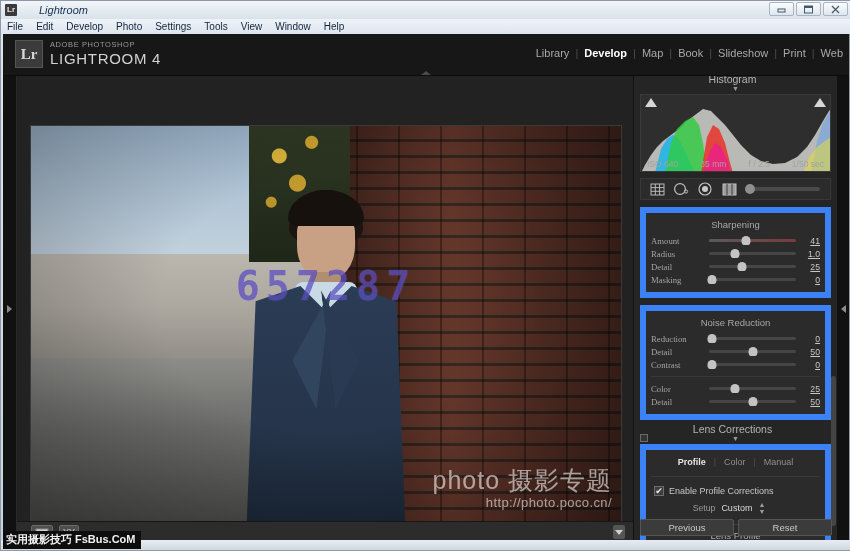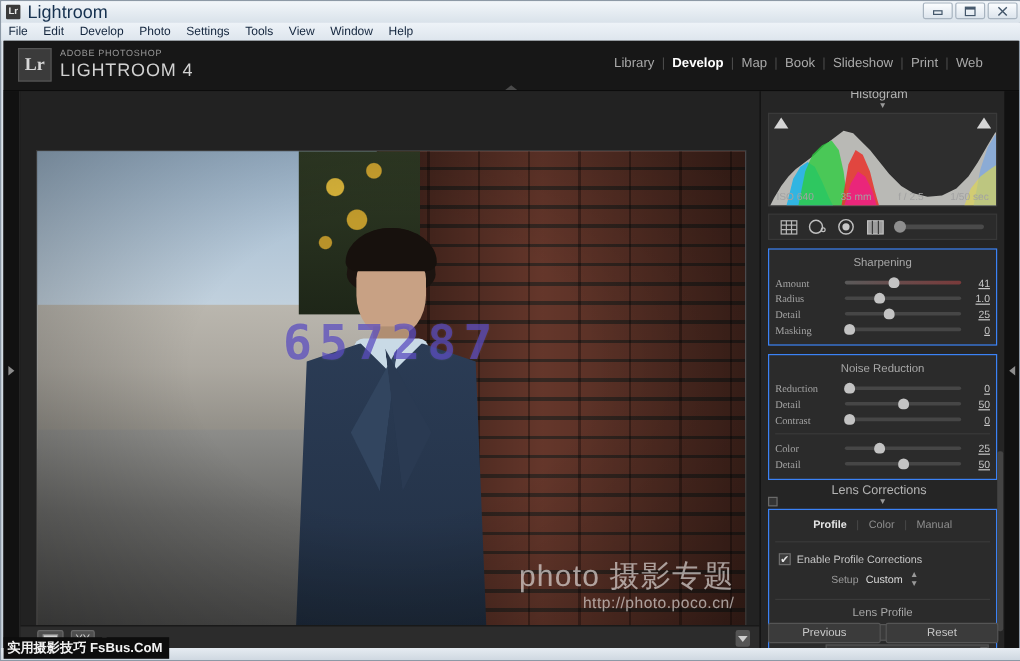--- a/index.html
+++ b/index.html
@@ -20,21 +20,21 @@
     position: absolute; left: 0; top: 0; width: 850px; height: 18px;
     background: linear-gradient(#f2f6fa, #d9e2ea);
     display: flex; align-items: center;
   }
   #app-icon {
     width: 12px; height: 12px; margin-left: 4px;
     background: #3a3a3a; color: #e8e8e8;
     font-size: 8px; line-height: 12px; text-align: center;
     font-weight: bold; border-radius: 1px;
   }
-  #title-text { margin-left: 6px; font-size: 15px; color: #16314f; }
+  #title-text { margin-left: 22px; font-size: 11px; color: #16314f; font-style: italic; }
   #win-controls { position: absolute; right: 3px; top: 1px; display: flex; gap: 2px; }
   .win-btn {
     width: 25px; height: 14px;
     background: linear-gradient(#fbfdff, #dde5ed);
     border: 1px solid #a8b4c0; border-radius: 2px;
     display: flex; align-items: center; justify-content: center;
   }
   .win-btn svg { display: block; }
 
   #menubar {
@@ -60,21 +60,21 @@
   #lr-badge {
     width: 28px; height: 28px; background: #3b3b3b; color: #d8d8d8;
     border: 1px solid #555; font-size: 15px; font-weight: bold;
     display: flex; align-items: center; justify-content: center;
     font-family: "Liberation Serif", serif;
   }
   #brand-text { margin-left: 7px; line-height: 1; padding-top: 1px; }
   #brand-sub { font-size: 7.5px; color: #9a9a9a; letter-spacing: 0.6px; }
   #brand-main { font-size: 15px; color: #d2d2d2; letter-spacing: 0.7px; margin-top: 2px; }
 
-  #modules { position: absolute; right: 24px; top: 13px; display: flex; align-items: center; }
+  #modules { position: absolute; right: 0; top: 13px; display: flex; align-items: center; }
   .module { font-size: 11px; color: #a9a9a9; padding: 0 6px; }
   .module.active { color: #ffffff; font-weight: bold; }
   .module-sep { color: #4a4a4a; font-size: 11px; }
 
   #top-collapse {
     position: absolute; left: 0; top: 36px; width: 846px; height: 6px;
     display: flex; align-items: center; justify-content: center;
   }
 
   
@@ -276,21 +276,21 @@
   #brush-slider {
     flex: 1; height: 4px; background: #4a4a4a; border-radius: 2px; margin-right: 10px; position: relative;
   }
   #brush-knob {
     position: absolute; left: 0; top: -3px; width: 10px; height: 10px;
     border-radius: 50%; background: #8e8e8e;
   }
 
   
   .sub-panel {
-    margin: 7px 6px 0 6px; background: #2b2b2b; border: 1px solid #3b82f6;
+    margin: 7px 6px 0 6px; background: #2b2b2b; border: 6px solid #3b82f6;
     padding: 4px 0 6px 0;
   }
   .section-title {
     text-align: center; font-size: 9.5px; color: #a8a8a8; margin: 2px 0 4px 0;
   }
   .slider-row {
     display: flex; align-items: center; height: 13px; padding: 0 5px; gap: 4px;
   }
   .sl-label { width: 54px; font-size: 8.7px; color: #a3a3a3; font-family: Liberation Serif, serif; }
   .sl-track {

